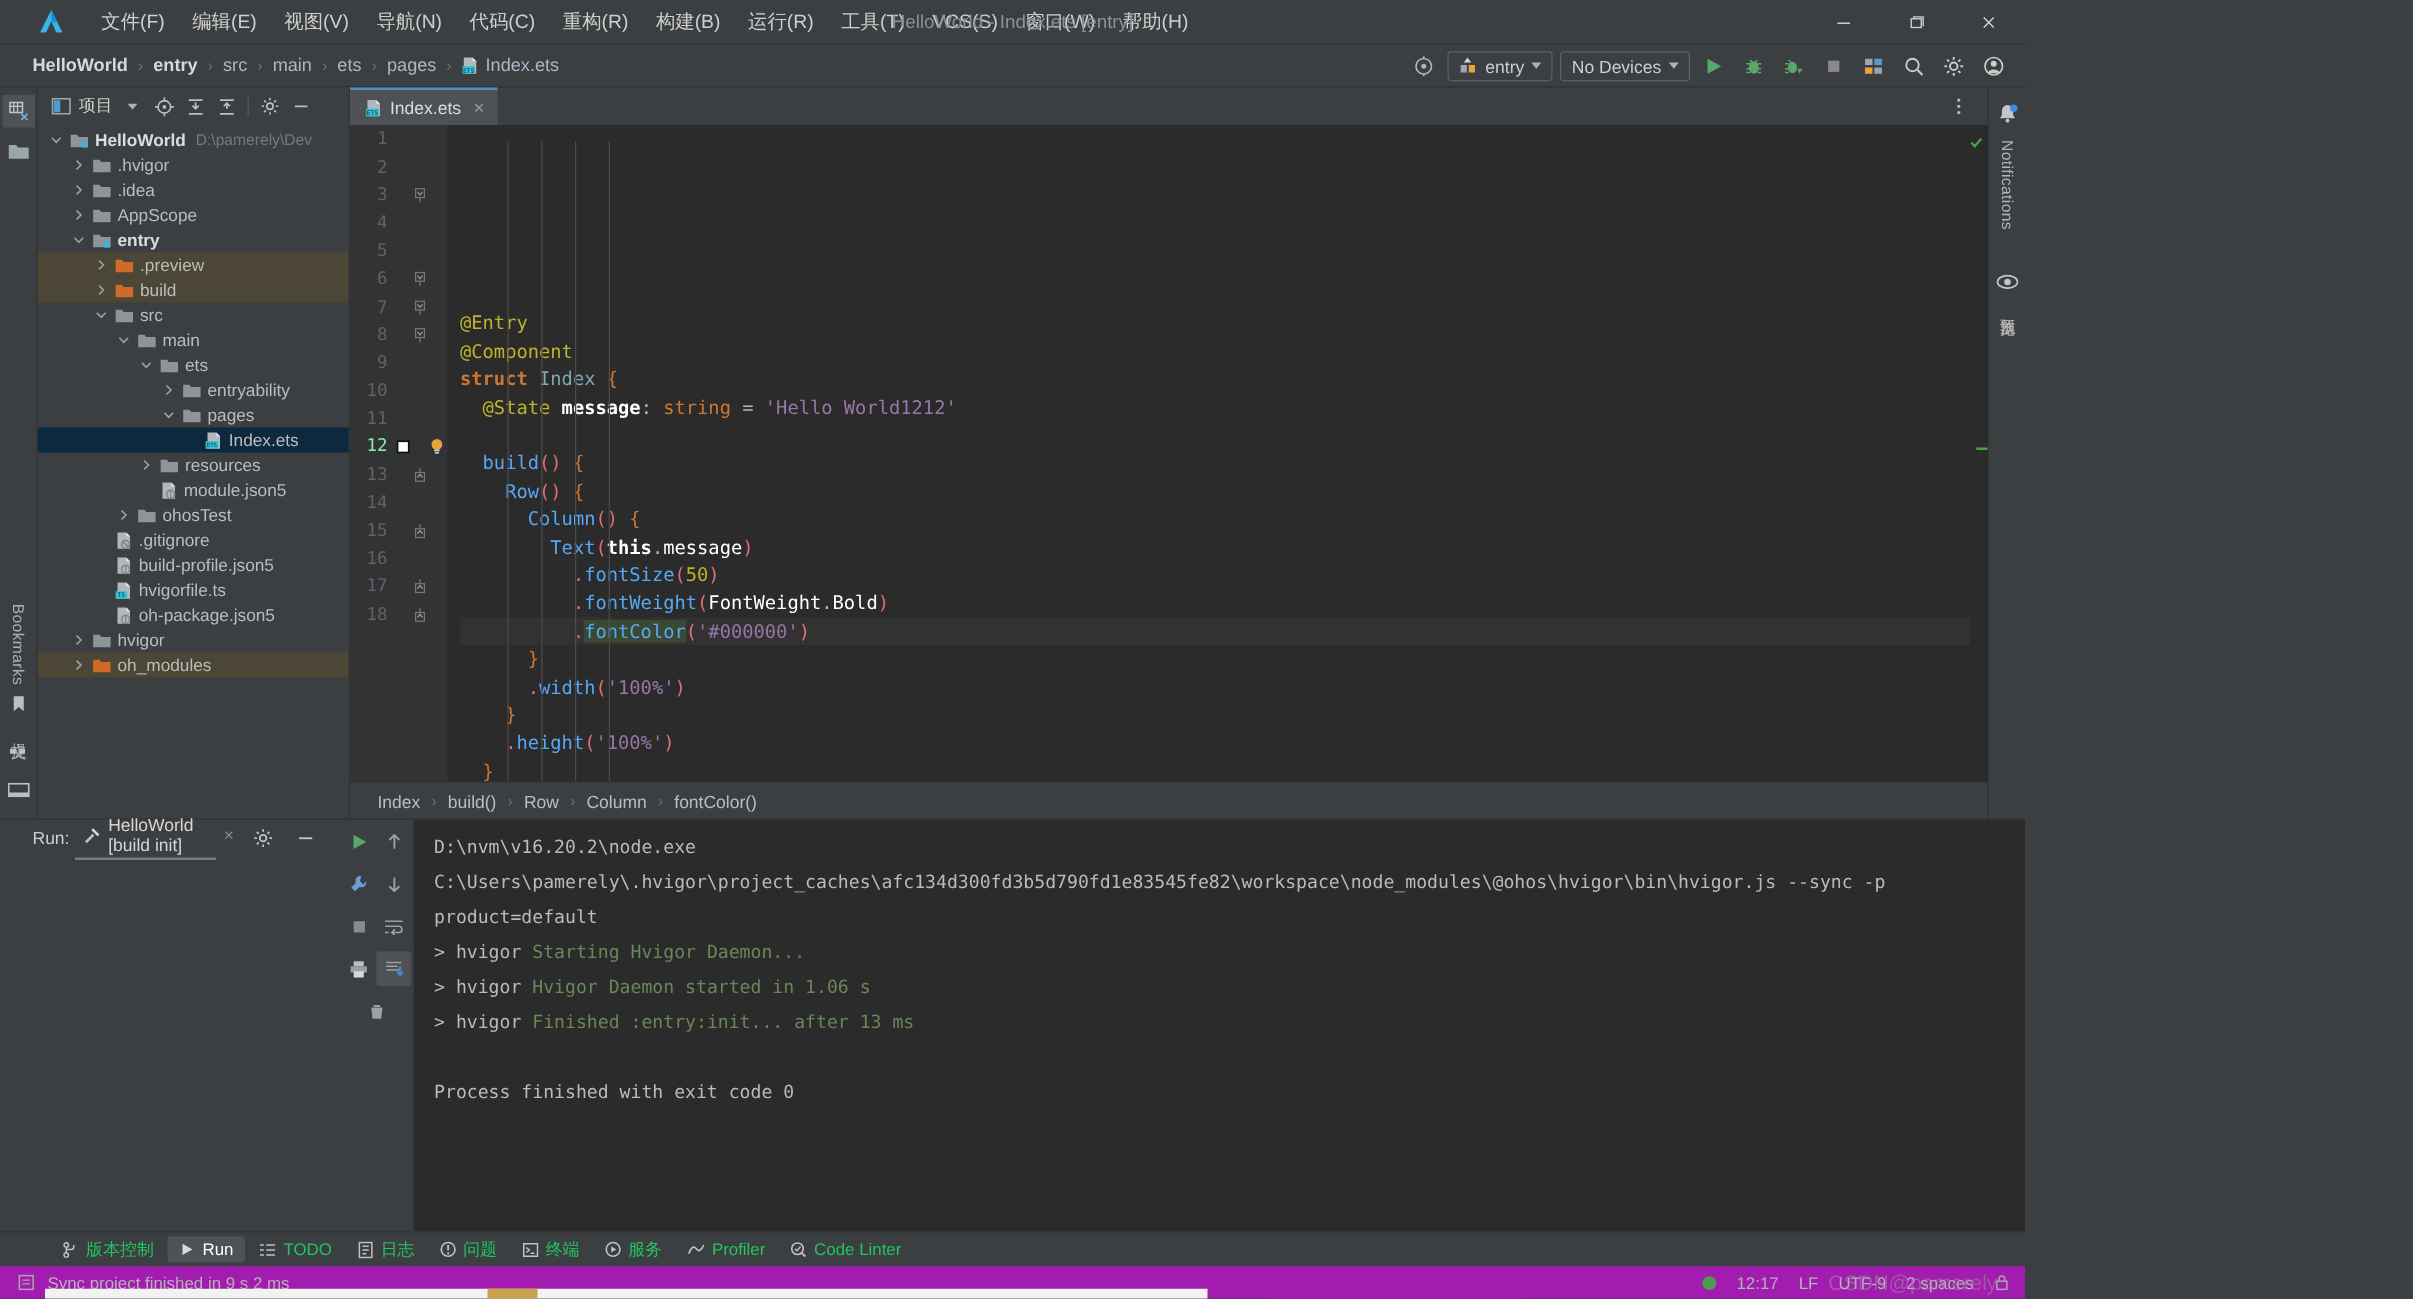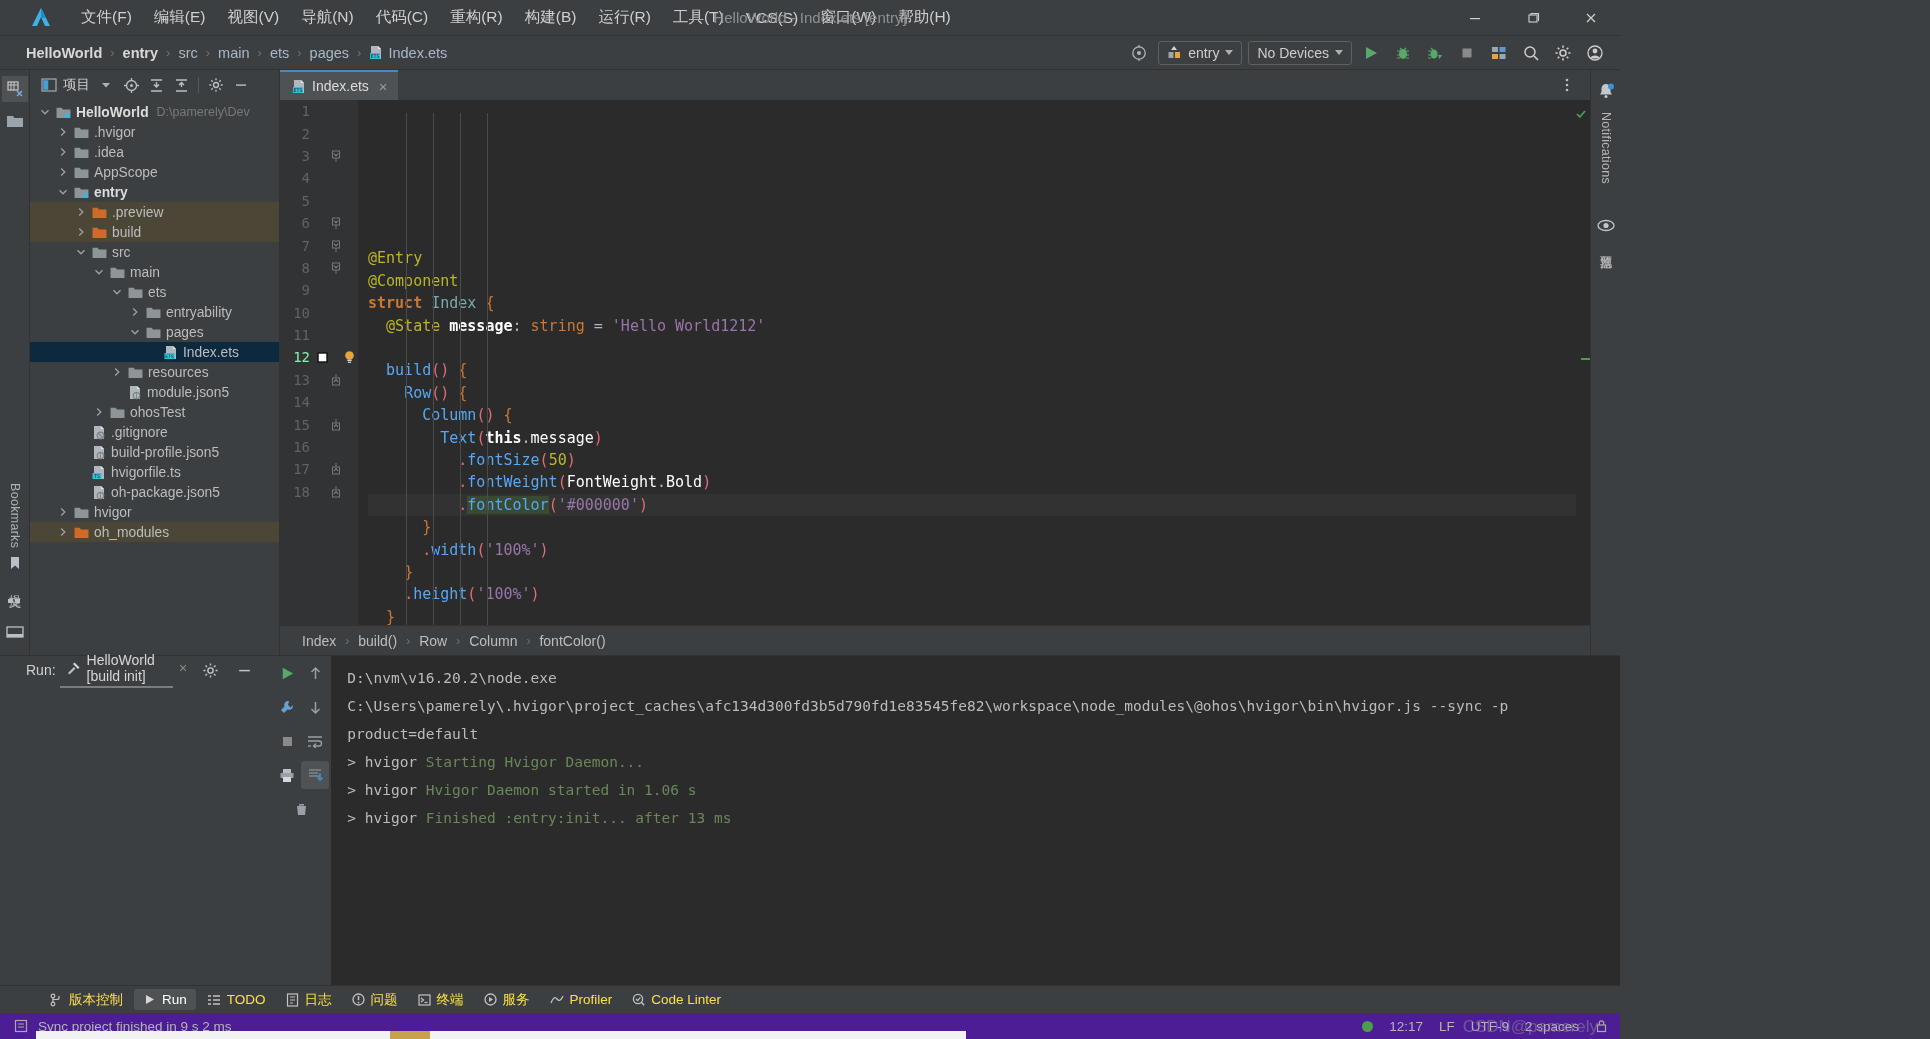--- a/index.html
+++ b/index.html
@@ -160,24 +160,24 @@
     font-size: 14.5px; line-height: 28px; padding: 8px 0 0 16px; overflow: hidden; color: #bbbbbb;
   }
   .c-green { color: #6a8759; }
   .c-plain { color: #bbbbbb; }
 
   
   .toolbar-bottom {
     height: 28px; flex: 0 0 28px; background: #3c3f41; display: flex; align-items: center;
     padding-left: 40px; gap: 2px; border-top: 1px solid #323232;
   }
-  .twb { display: flex; align-items: center; gap: 6px; padding: 3px 9px; font-size: 13.5px; color: #fde047; border-radius: 3px;}
+  .twb { display: flex; align-items: center; gap: 6px; padding: 3px 9px; font-size: 13.5px; color: #22c55e; border-radius: 3px;}
   .twb.active { background: #4e5254; color: #ffffff; }
   .statusbar {
-    height: 26px; flex: 0 0 26px; background: #4c1d95; display: flex; align-items: center;
+    height: 26px; flex: 0 0 26px; background: #a21caf; display: flex; align-items: center;
     padding: 0 12px 0 14px; font-size: 13.5px; color: #b4b4b4; gap: 10px;
   }
   .sb-right { margin-left: auto; display: flex; align-items: center; gap: 16px; }
   .dot-green { width: 11px; height: 11px; border-radius: 50%; background: #49a04b; }
   .watermark {
     position: absolute; right: 22px; bottom: 2px; font-size: 17px; color: rgba(160,160,160,.45);
     pointer-events: none; font-family: "Liberation Sans", sans-serif;
   }
   .overlay-bar {
     position: absolute; left: 36px; bottom: 0; width: 930px; height: 8px; background: #f2f2f2;
@@ -1035,20 +1035,21 @@
               </svg>
           </span>
         </div>
       </div>
       <div class="console" id="console">
           <div><span class="c-plain">D:\nvm\v16.20.2\node.exe C:\Users\pamerely\.hvigor\project_caches\afc134d300fd3b5d790fd1e83545fe82\workspace\node_modules\@ohos\hvigor\bin\hvigor.js --sync -p product=default</span></div>
           <div><span class="c-plain">&gt; hvigor </span><span class="c-green">Starting Hvigor Daemon...</span></div>
           <div><span class="c-plain">&gt; hvigor </span><span class="c-green">Hvigor Daemon started in 1.06 s</span></div>
           <div><span class="c-plain">&gt; hvigor </span><span class="c-green">Finished :entry:init... after 13 ms</span></div>
           <div>&nbsp;</div>
+          <div><span class="c-plain">Process finished with exit code 0</span></div>
         </div>
     </div>
   </div>
 
   <div class="toolbar-bottom" id="toolwindow-bar">
       <div class="twb">
         <span style="display: inline-flex;">
           <svg width="14" height="14" viewBox="0 0 14 14">
             <circle cx="4" cy="3" r="1.8" fill="none" stroke="#c2c2c2" stroke-width="1.2"></circle>
             <circle cx="4" cy="11" r="1.8" fill="none" stroke="#c2c2c2" stroke-width="1.2"></circle>

